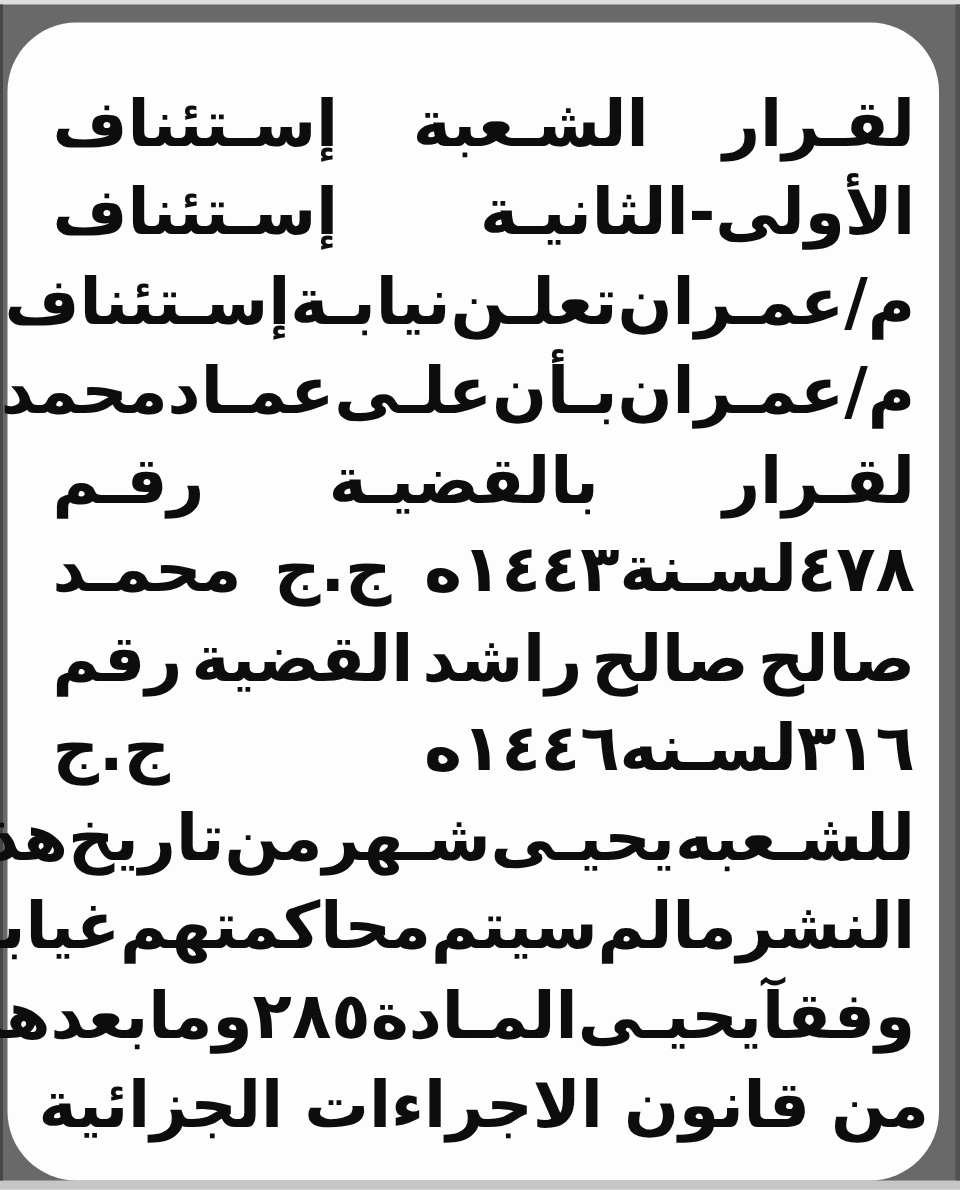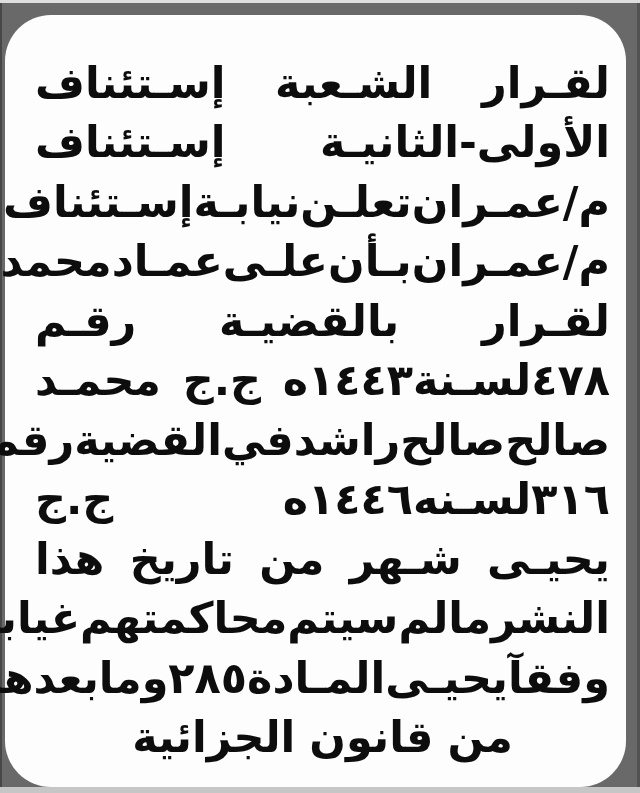--- a/index.html
+++ b/index.html
@@ -102,29 +102,29 @@
         </div>
         <div class="line">
           <span>٤٧٨لسـنة١٤٤٣ه</span>
           <span>ج.ج</span>
           <span>محمـد</span>
         </div>
         <div class="line">
           <span>صالح</span>
           <span>صالح</span>
           <span>راشد</span>
-          <span>في</span>
           <span>القضية</span>
           <span>رقم</span>
         </div>
         <div class="line">
           <span>٣١٦لسـنه١٤٤٦ه</span>
           <span>ج.ج</span>
         </div>
         <div class="line">
+          <span>للشـعبه</span>
           <span>يحيـى</span>
           <span>شـهر</span>
           <span>من</span>
           <span>تاريخ</span>
           <span>هذا</span>
         </div>
         <div class="line">
           <span>النشر</span>
           <span>مالم</span>
           <span>سيتم</span>
@@ -134,17 +134,18 @@
         <div class="line">
           <span>وفقآ</span>
           <span>يحيـى</span>
           <span>المـادة</span>
           <span>٢٨٥وما</span>
           <span>بعدها</span>
         </div>
         <div class="line last">
           <span>من</span>
           <span>قانون</span>
+          <span>الاجراءات</span>
           <span>الجزائية</span>
         </div>
       </div>
   </div>
 </div>
 
 </body></html>

